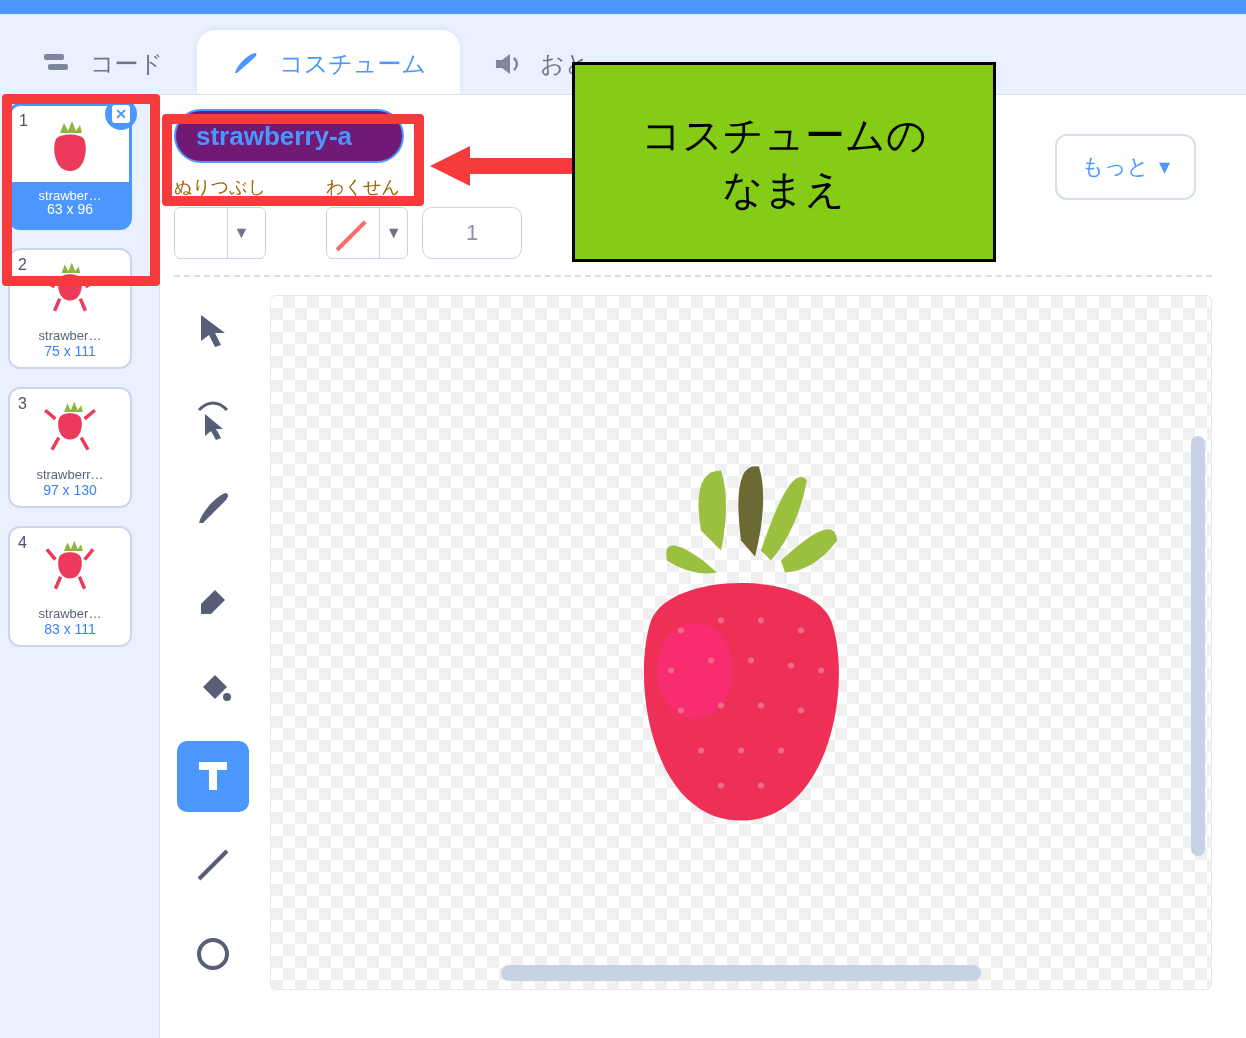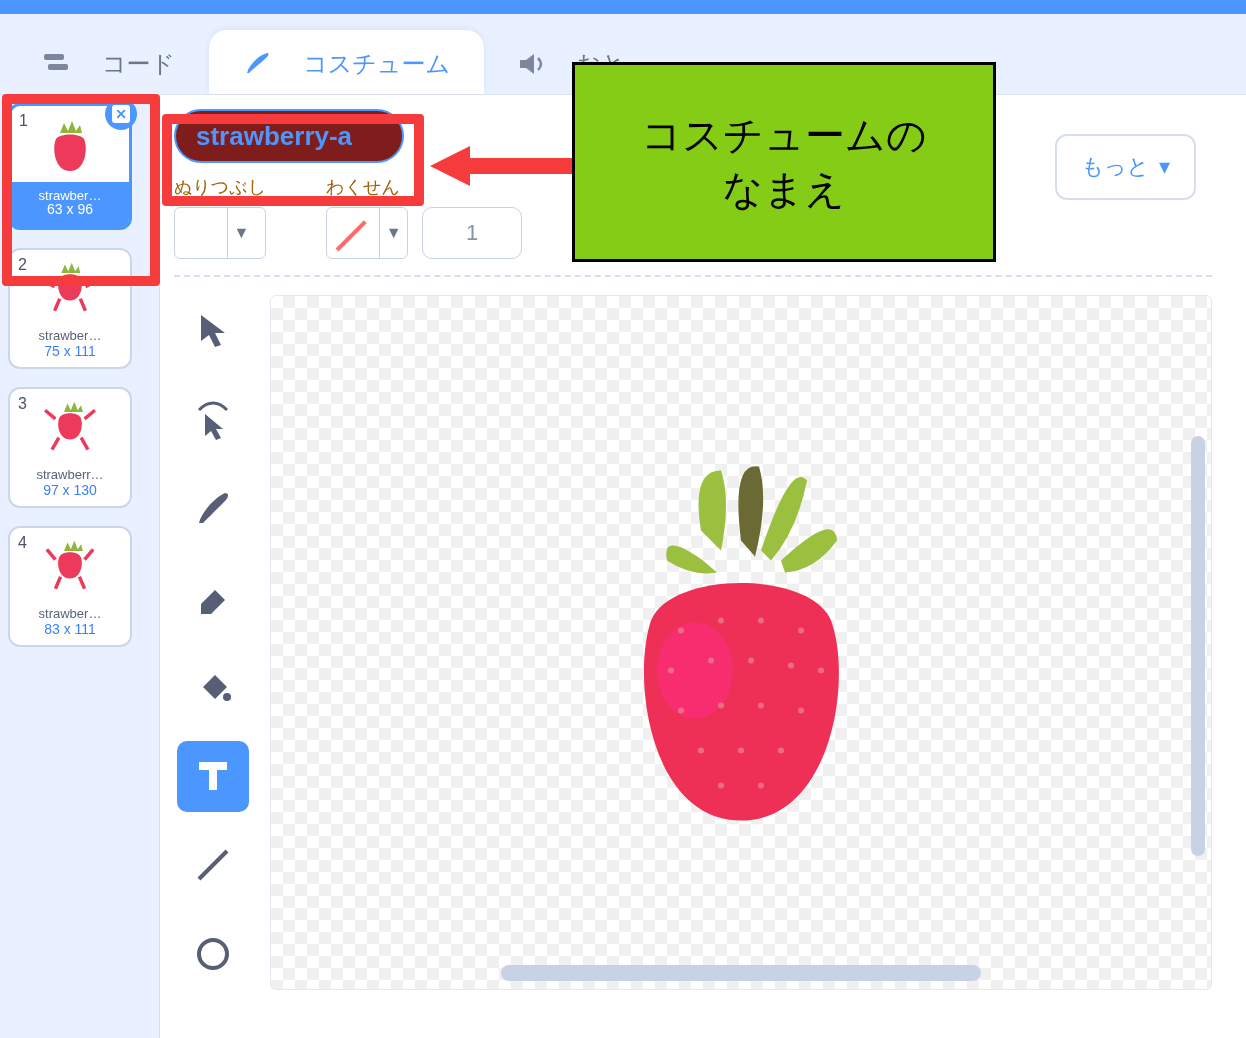--- a/index.html
+++ b/index.html
@@ -20,21 +20,21 @@
   .tabstrip {
     height: 80px;
     display: flex;
     align-items: flex-end;
     padding-left: 10px;
     gap: 0;
   }
   .tab {
     display: flex;
     align-items: center;
-    gap: 30px;
+    gap: 18px;
     padding: 18px 34px 14px 34px;
     border-radius: 18px 18px 0 0;
     font-size: 24px;
     color: #6b7687;
     white-space: nowrap;
   }
   .tab.active {
     background: #fff;
     color: #4c97ff;
     box-shadow: 0 -2px 6px rgba(0,0,0,0.06);
@@ -137,21 +137,21 @@
   .name-input {
     border: 2px solid #4c97ff;
     border-radius: 28px;
     height: 54px;
     padding: 0 20px;
     font-size: 26px;
     color: #4c97ff;
     font-weight: 600;
     width: 230px;
     outline: none;
-    background: #7f1d1d;
+    background: #701a75;
   }
   .more-btn {
     position: absolute;
     right: 30px;
     top: 39px;
     border: 2px solid #d6def0;
     border-radius: 12px;
     padding: 16px 24px;
     font-size: 22px;
     color: #4c97ff;

